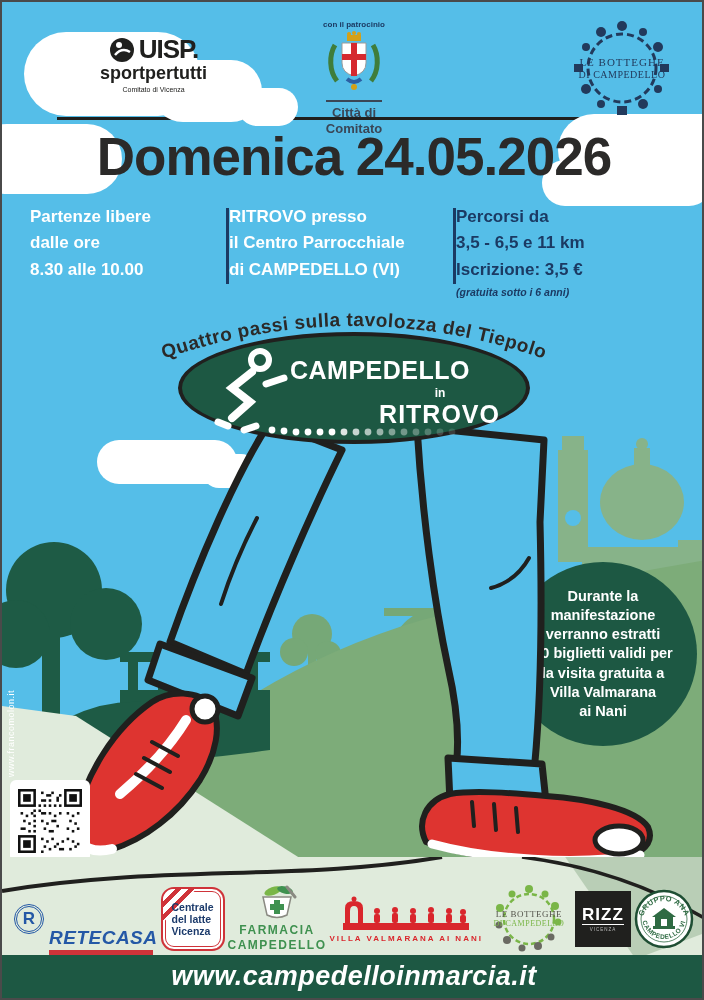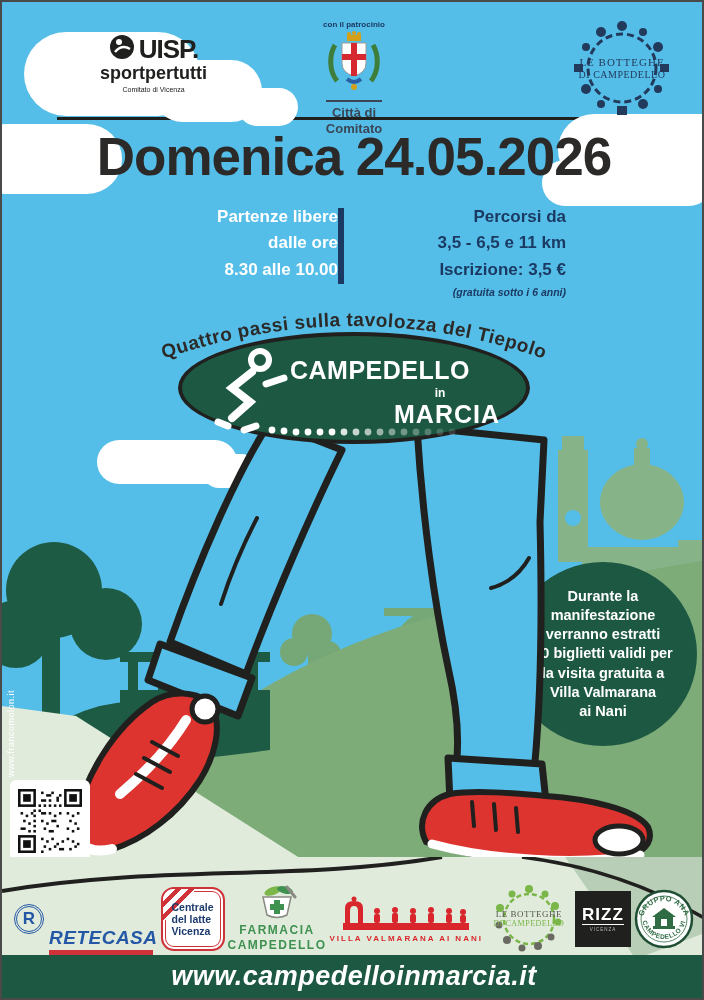--- a/index.html
+++ b/index.html
@@ -9,42 +9,42 @@
     background:#55BEE8; border:2px solid #4A4A4A; overflow:hidden;
   }
   .pre{ white-space:pre-line; }
 
   
   .cloud{ position:absolute; background:#fff; border-radius:999px; z-index:1; }
 
   
   .wire{ position:absolute; left:55px; top:115px; width:592px; height:3px; background:#20201E; z-index:0; }
   .uisp-block{ position:absolute; left:98px; top:32px; z-index:2; text-align:center; }
-  .uisp-row{ display:flex; gap:4px; justify-content:center; }
+  .uisp-row{ display:flex; align-items:center; gap:4px; justify-content:center; }
   .uisp-name{ font-size:26px; font-weight:bold; color:#20201E; letter-spacing:-1px; }
   .uisp-sub{ font-size:18px; font-weight:bold; color:#20201E; letter-spacing:0; margin-top:-2px;text-align:center; }
   .uisp-small{ font-size:7px; color:#20201E; margin-top:2px; }
   .patronage{ position:absolute; left:292px; top:18px; width:120px; text-align:center; z-index:2; }
   .patronage-label{ font-size:8px; font-weight:bold; color:#1B3A63; }
   .patronage-rule{ width:56px; height:2px; background:#3A4656; margin:3px auto; }
   .city{ font-size:13px; font-weight:bold; color:#3A4656; line-height:1.2; }
   .botteghe-hd{ position:absolute; left:548px; top:16px; width:144px; height:102px; z-index:2; }
   .botteghe-hd .ring-text{ position:absolute; left:0; right:0; top:38px; text-align:center;
       font-family:"Liberation Serif", serif; color:#223A5C; line-height:1.15; }
   .ring-text .l1{ font-size:11px; letter-spacing:1px; }
   .ring-text .l2{ font-size:10px; letter-spacing:0.5px; }
 
   
   .title{ position:absolute; left:0; top:124px; width:704px; text-align:center; z-index:2;
       font-size:53px; font-weight:bold; letter-spacing:-1px; color:#2B2A29; }
 
   
   .info{ position:absolute; left:0; top:198px; width:704px; display:flex; justify-content:center;
       align-items:flex-start; z-index:2; }
-  .info .col{ font-size:17px; font-weight:bold; line-height:1.55; text-align:right; padding-top:4px; }
+  .info .col{ font-size:17px; font-weight:bold; line-height:1.55; text-align:left; padding-top:4px; }
   .col-1{ width:196px; color:#FFFFFF; }
   .col-2{ width:224px; color:#FFFFFF; }
   .col-3{ width:222px; color:#1B3A63; }
   .divider{ width:3px; height:76px; background:#1B3A63; margin-top:8px; }
   .note{ font-size:10.5px; font-style:italic; font-weight:bold; color:#1B3A63; margin-top:1px; }
 
   
   .arc-svg{ position:absolute; left:0; top:0; width:704px; height:400px; z-index:6; pointer-events:none; }
 
   
@@ -191,20 +191,23 @@
   <div class="cloud" style="left:556px; top:112px; width:180px; height:72px;"></div>
   <div class="cloud" style="left:540px; top:158px; width:170px; height:46px;"></div>
 
   <div class="title">Domenica 24.05.2026</div>
 
   <div class="info">
     <div class="col col-1 pre">Partenze libere
 dalle ore
 8.30 alle 10.00</div>
     <div class="divider"></div>
+    <div class="col col-2 pre">RITROVO presso
+il Centro Parrocchiale
+di CAMPEDELLO (VI)</div>
     <div class="divider"></div>
     <div class="col col-3">
       <div class="pre">Percorsi da
 3,5 - 6,5 e 11 km
 Iscrizione: 3,5 €</div>
       <div class="note">(gratuita sotto i 6 anni)</div>
     </div>
   </div>
 
   <svg class="arc-svg" viewBox="0 0 704 400">
@@ -330,21 +333,21 @@
           <circle cx="206" cy="88" r="3.4" opacity="0.38"></circle>
         <circle cx="218" cy="88" r="3.4" opacity="0.3"></circle>
           <circle cx="230" cy="88" r="3.4" opacity="0.24"></circle>
         <circle cx="242" cy="88" r="3.4" opacity="0.18"></circle>
           <circle cx="254" cy="88" r="3.4" opacity="0.13"></circle>
       </g>
     </svg>
     <div class="oval-text">
       <div class="oval-l1">CAMPEDELLO</div>
       <div class="oval-l2">in</div>
-      <div class="oval-l3">MARCIA</div>
+      <div class="oval-l3">RITROVO</div>
     </div>
   </div>
 
   <div class="credit">www.francomolon.it</div>
   <div class="qr-box">
     <svg width="64" height="64" viewBox="0 0 25 25">
       <g fill="#111">
         <rect x="0" y="0" width="7" height="7"></rect>
           <rect x="18" y="0" width="7" height="7"></rect>
           <rect x="0" y="18" width="7" height="7"></rect>

